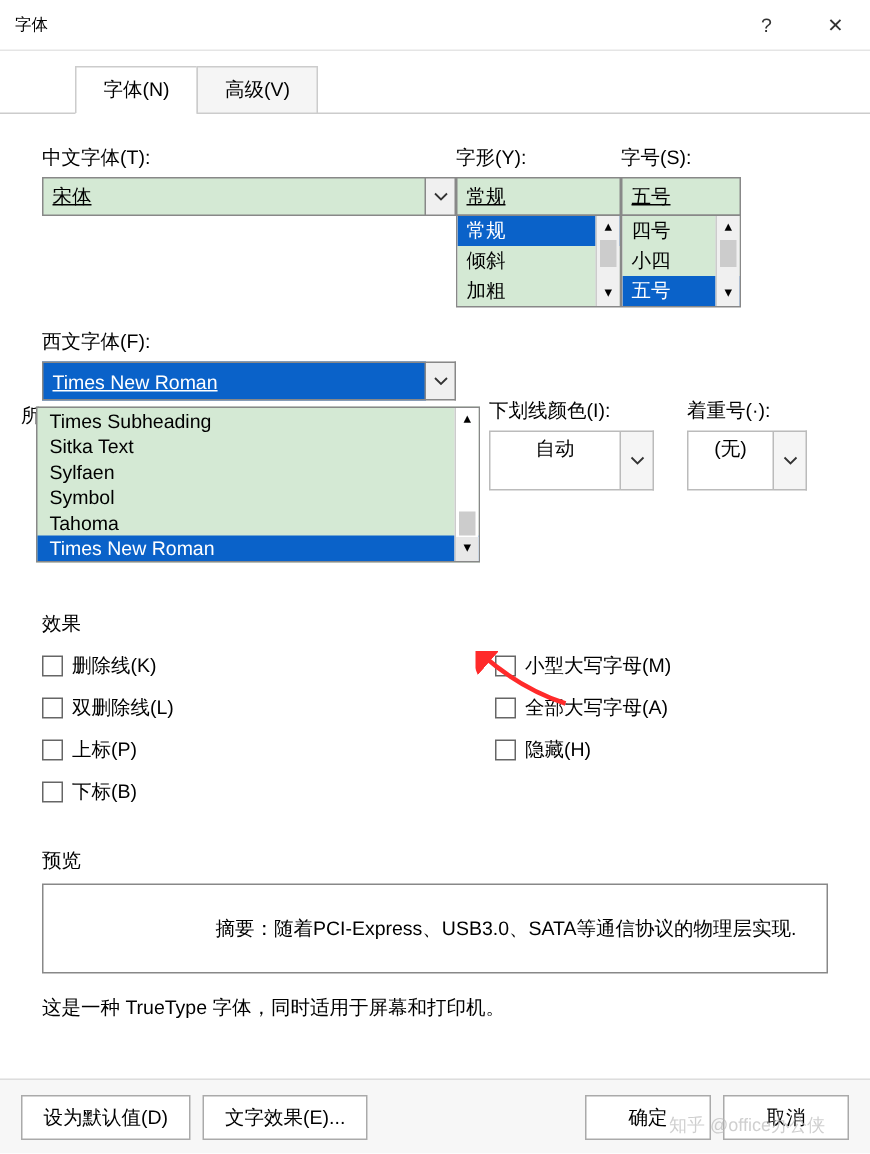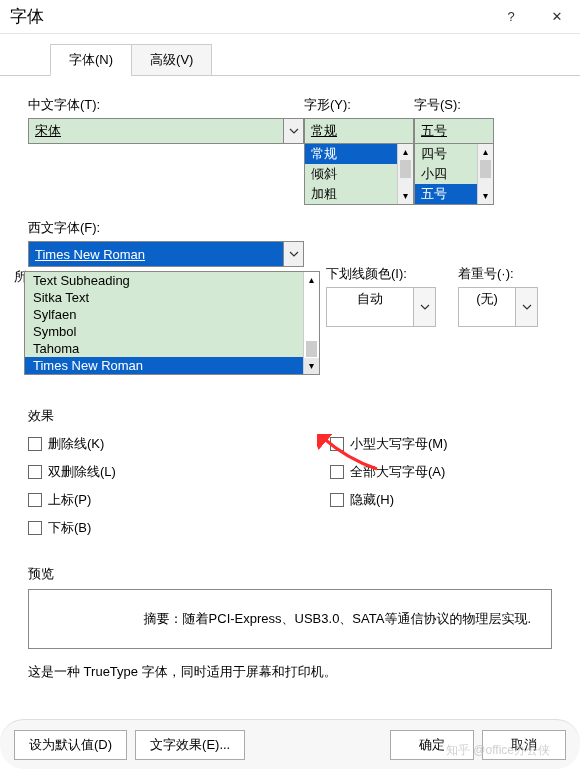--- a/index.html
+++ b/index.html
@@ -1,18 +1,18 @@
 <!DOCTYPE html>
 <html><head>
 <meta charset="utf-8">
 <style>
 * { box-sizing: border-box; font-family: "Microsoft YaHei", "Segoe UI", sans-serif; font-size: 13px; }
 body { margin: 0; background: #fff; width: 580px; height: 769px; overflow: hidden; position: relative; }
 .titlebar { height: 34px; display: flex; align-items: center; padding: 0 0 0 10px; border-bottom: 1px solid #e5e5e5; }
-.titlebar .title { flex: 1; font-size: 17px; }
+.titlebar .title { flex: 1; font-size: 11px; }
 .titlebar .btn { width: 46px; height: 34px; display: flex; align-items: center; justify-content: center; font-size: 15px; color: #333; }
 .tabs { display: flex; padding: 10px 10px 0 10px; border-bottom: 1px solid #ccc; }
 .tab { padding: 6px 18px; border: 1px solid #ccc; background: #f5f5f5; margin-right: -1px; margin-bottom: -1px; cursor: pointer; }
 .tab.active { background: #fff; border-bottom: 1px solid #fff; margin-left: 40px; }
 .content { padding: 20px 28px 10px 28px; position: relative; }
 .row1 { display: flex; }
 .col-cn { flex: 0 0 276px; }
 .col-fs { flex: 0 0 110px; }
 .col-sz { flex: 0 0 80px; }
 label.lbl { display: block; margin-bottom: 4px; }
@@ -44,21 +44,21 @@
 
 .section-label { margin-top: 80px; }
 .effects { display: flex; margin-top: 10px; }
 .eff-col { flex: 1; }
 .chk { display: flex; align-items: center; margin-bottom: 10px; }
 .chk .box { width: 14px; height: 14px; border: 1px solid #666; margin-right: 6px; }
 .preview-label { margin-top: 18px; }
 .preview-box { border: 1px solid #888; height: 60px; margin-top: 6px; display: flex; align-items: center; padding: 0 20px; overflow: hidden; white-space: nowrap; font-family: "SimSun", serif; font-size: 15px; justify-content: flex-end; }
 .note { margin-top: 14px; font-size: 13px; }
 
-.footer { position: absolute; left: 0; right: 0; bottom: 0; height: 50px; border-top: 1px solid #ddd; background: #f7f7f7; display: flex; align-items: center; padding: 0 14px; gap: 8px; border-radius: 24px; }
+.footer { position: absolute; left: 0; right: 0; bottom: 0; height: 50px; border-top: 1px solid #ddd; background: #f7f7f7; display: flex; align-items: center; padding: 0 14px; gap: 8px; }
 .footer .btn { border: 1px solid #aaa; background: #fff; padding: 5px 14px; cursor: pointer; }
 .footer .spacer { flex: 1; }
 .watermark { position: absolute; right: 30px; bottom: 10px; color: #bbb; font-size: 12px; opacity: .7; }
 
 .arrow-annot { position: absolute; left: 317px; top: 358px; pointer-events: none; z-index: 50; }
 svg.chev { width: 10px; height: 10px; }
 </style>
 </head>
 <body>
 
@@ -132,21 +132,21 @@
       <label class="lbl">西文字体(F):</label>
       <div class="combo sel">
         <div class="val">Times New Roman</div>
         <div class="arr">
             <svg class="chev" viewBox="0 0 10 10">
               <path d="M1 3 L5 7 L9 3" fill="none" stroke="#333" stroke-width="1.2"></path>
             </svg>
           </div>
       </div>
       <div class="dropdown">
-        <div class="ditem">Text Subheading</div>
+        <div class="ditem">Times Subheading</div>
         <div class="ditem">Sitka Text</div>
         <div class="ditem">Sylfaen</div>
         <div class="ditem">Symbol</div>
         <div class="ditem">Tahoma</div>
         <div class="ditem sel">Times New Roman</div>
         <div class="dscr">
           <div class="a">▴</div>
           <div class="thumb"></div>
           <div class="a" style="background:#e8e8e8;">▾</div>
         </div>

